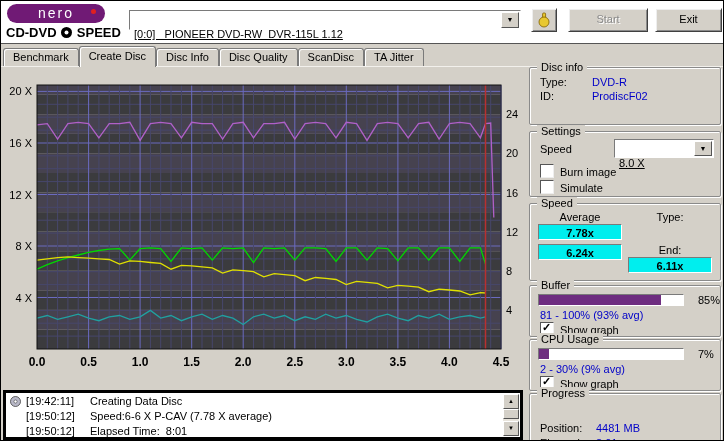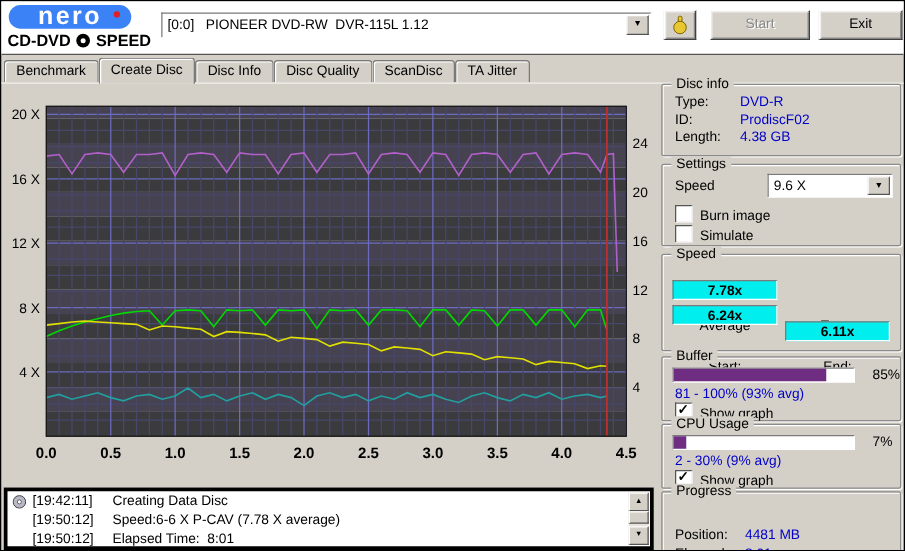--- a/index.html
+++ b/index.html
@@ -1,27 +1,27 @@
 <!DOCTYPE html>
 <html><head>
 <meta charset="utf-8">
 <style>
   html,body{margin:0;padding:0;background:#808080;}
   #app{position:relative;width:724px;height:441px;background:#d4d0c8;overflow:hidden;
        font-family:"Liberation Sans",sans-serif;font-size:11px;color:#000;
        border:1px solid #000;box-sizing:border-box;}
   
   #header{position:absolute;left:0;top:0;width:100%;height:42px;background:#ffffff;border-bottom:1px solid #555;}
-  #logo-pill{position:absolute;left:6px;top:3px;width:98px;height:19px;background:#3b82f6;border-radius:10px;
-             color:#fff;text-align:center;font-weight:bold;font-size:20px;line-height:19px;letter-spacing:2px;}
+  #logo-pill{position:absolute;left:6px;top:3px;width:98px;height:19px;background:#701a75;border-radius:10px;
+             color:#fff;text-align:center;font-weight:normal;font-size:14px;line-height:19px;letter-spacing:2px;}
   .logo-dot{position:absolute;left:84px;top:5px;width:5px;height:5px;background:#e02020;border-radius:50%;}
   #brand{position:absolute;left:5px;top:24px;font-weight:bold;font-size:13px;white-space:nowrap;}
   #brand svg{vertical-align:-2px;}
   .combo{position:absolute;background:#fff;border:1px solid;border-color:#7a7a7a #fff #fff #7a7a7a;box-sizing:border-box;}
-  .combo-text{position:absolute;left:4px;top:1px;line-height:16px;white-space:pre;}
+  .combo-text{position:absolute;left:4px;top:15px;line-height:16px;white-space:pre;text-decoration:underline;}
   .combo-btn{position:absolute;right:1px;top:1px;bottom:1px;width:16px;background:#d4d0c8;
              border:1px solid;border-color:#fff #555 #555 #fff;font-size:7px;text-align:center;line-height:14px;}
   #device-combo{left:128px;top:9px;width:392px;height:20px;}
   .btn{position:absolute;background:#d4d0c8;border:1px solid;border-color:#fff #404040 #404040 #fff;
        box-shadow:inset 1px 1px 0 #eee, inset -1px -1px 0 #8a8a8a;text-align:center;box-sizing:border-box;}
   #tool-btn{left:530px;top:7px;width:26px;height:24px;padding-top:3px;}
   #start-btn{left:567px;top:7px;width:80px;height:24px;line-height:21px;color:#8a8a8a;text-shadow:1px 1px 0 #fff;}
   #exit-btn{left:654px;top:7px;width:67px;height:24px;line-height:21px;}
   
   #tabs{position:absolute;left:2px;top:45px;height:21px;}
@@ -40,21 +40,21 @@
        box-shadow:inset 1px 1px 0 #fff,1px 1px 0 #fff;box-sizing:border-box;}
   .grp-title{position:absolute;top:-7px;left:7px;background:#d4d0c8;padding:0 4px;}
   .row{position:absolute;left:10px;right:4px;height:14px;white-space:nowrap;}
   .lbl{display:inline-block;width:52px;}
   .val{color:#0000c8;}
   .cbrow{position:absolute;left:10px;height:14px;cursor:default;}
   .cb{display:inline-block;vertical-align:-2px;width:12px;height:12px;background:#fff;
       border:1px solid;border-color:#555 #eee #eee #555;position:relative;}
   .cb.checked::after{content:"✓";position:absolute;left:1px;top:-2px;font-size:11px;font-weight:bold;color:#000;}
   .cbl{margin-left:6px;}
-  .scol{position:absolute;width:84px;text-align:center;margin-top:44px;}
+  .scol{position:absolute;width:84px;text-align:center;}
   .cyanbox{position:absolute;width:84px;height:16px;line-height:16px;text-align:center;font-weight:bold;
            background:#00eeee;border:1px solid;border-color:#7a7a7a #fff #fff #7a7a7a;box-sizing:border-box;}
   .pbar{position:absolute;left:8px;width:146px;height:12px;background:#fff;
         border:1px solid;border-color:#7a7a7a #fff #fff #7a7a7a;box-sizing:border-box;}
   .pfill{height:100%;background:#6e2d80;}
   .pct{position:absolute;left:168px;}
   
   #log{position:absolute;left:2px;top:389px;width:520px;height:50px;background:#fff;
        border:3px solid #000000;box-sizing:border-box;}
   .log-row{position:absolute;left:2px;right:18px;height:15px;}
@@ -219,28 +219,27 @@
       <text class="axx" x="448.4" y="301" text-anchor="middle">4.0</text>
       <text class="axx" x="500.0" y="301" text-anchor="middle">4.5</text>
     </svg>
 
   <div id="panel">
 
     <div class="grp" style="top:0;height:58px">
       <span class="grp-title">Disc info</span>
       <div class="row" style="top:8px"><span class="lbl">Type:</span><span class="val">DVD-R</span></div>
       <div class="row" style="top:22px"><span class="lbl">ID:</span><span class="val">ProdiscF02</span></div>
-      <div class="row" style="top:36px"><span class="lbl">Length:</span><span class="val">4.38 GB</span></div>
     </div>
 
     <div class="grp" style="top:64px;height:66px">
       <span class="grp-title">Settings</span>
       <div class="row" style="top:11px"><span>Speed</span></div>
       <div class="combo" style="left:84px;top:7px;width:100px;height:19px">
-        <span class="combo-text">9.6 X</span>
+        <span class="combo-text">8.0 X</span>
         <span class="combo-btn">▼</span>
       </div>
       <div class="cbrow" style="top:32px">
         <span class="cb"></span><span class="cbl">Burn image</span>
       </div>
       <div class="cbrow" style="top:48px">
         <span class="cb"></span><span class="cbl">Simulate</span>
       </div>
     </div>
 

